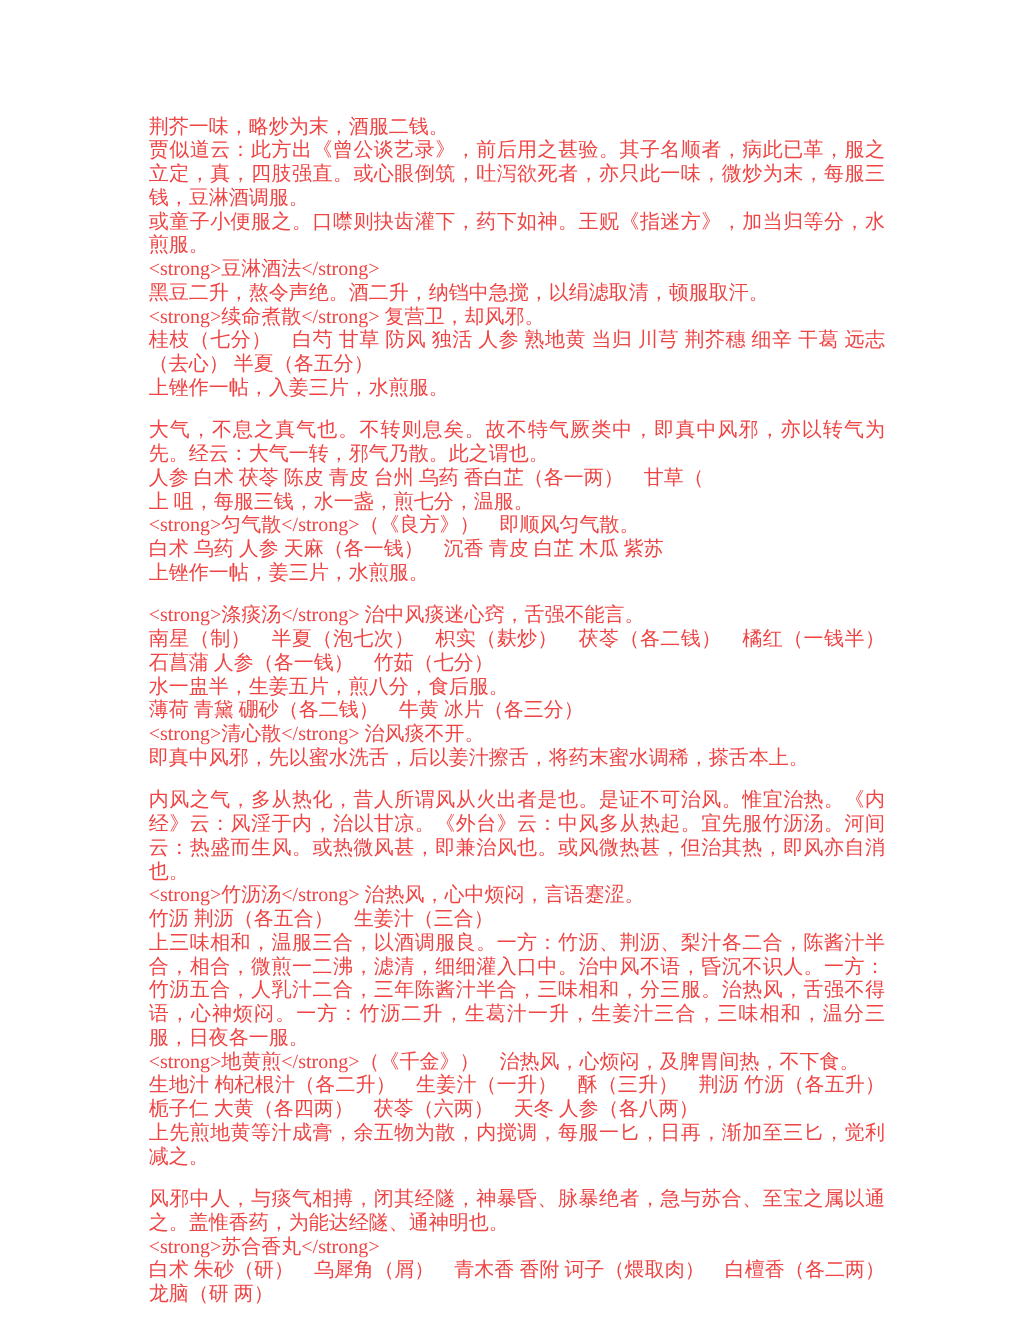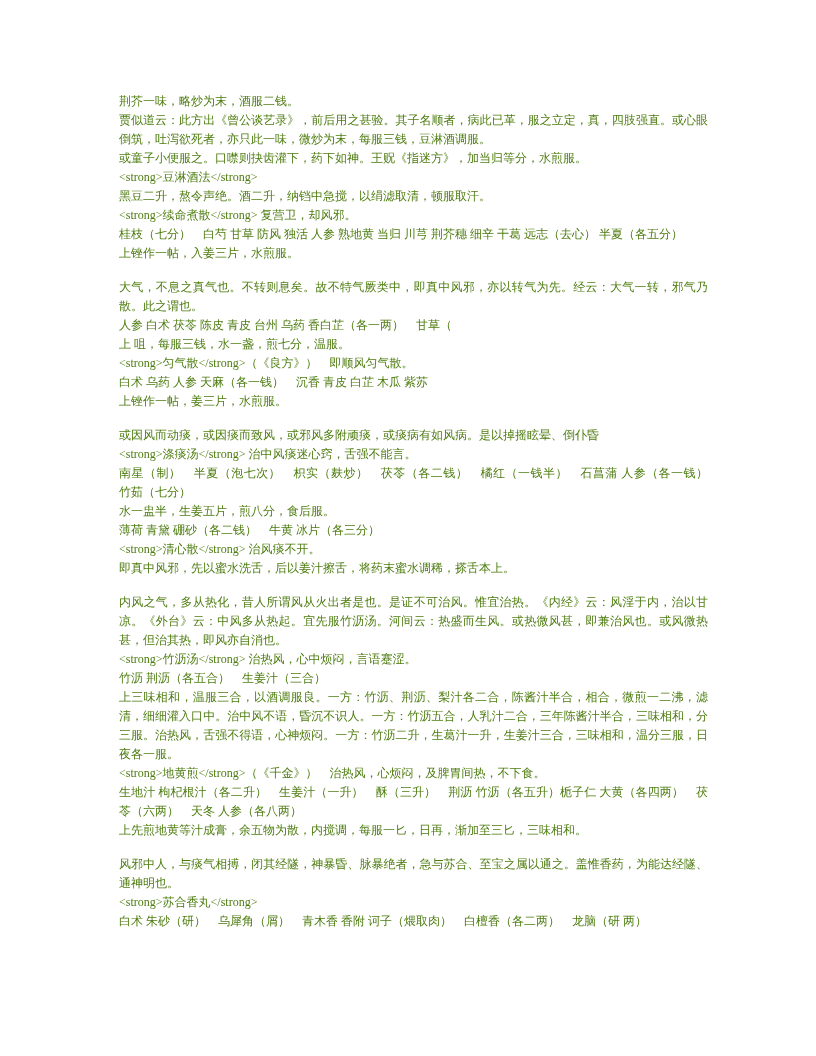--- a/index.html
+++ b/index.html
@@ -11,23 +11,23 @@
     width: 816px;
     height: 1056px;
     overflow: hidden;
   }
   .page {
     box-sizing: border-box;
     width: 816px;
     height: 1056px;
     padding: 92px 108px 0 119px;
     background: #ffffff;
-    color: #4d7c0f;
+    color: #ef4444;
     font-family: "Liberation Serif", "DejaVu Serif", serif;
-    font-size: 12px;
+    font-size: 16px;
     line-height: 19px;
   }
   .section {
     margin: 0 0 15px 0;
   }
   .line {
     margin: 0;
     padding: 0;
     text-align: justify;
     text-justify: inter-ideograph;
@@ -54,37 +54,36 @@
   <div class="section">
     <p class="line">大气，不息之真气也。不转则息矣。故不特气厥类中，即真中风邪，亦以转气为先。经云：大气一转，邪气乃散。此之谓也。</p>
     <p class="line">人参 白术 茯苓 陈皮 青皮 台州 乌药 香白芷（各一两）　甘草（</p>
     <p class="line">上 咀，每服三钱，水一盏，煎七分，温服。</p>
     <p class="line">&lt;strong&gt;匀气散&lt;/strong&gt;（《良方》）　即顺风匀气散。</p>
     <p class="line">白术 乌药 人参 天麻（各一钱）　沉香 青皮 白芷 木瓜 紫苏</p>
     <p class="line">上锉作一帖，姜三片，水煎服。</p>
   </div>
 
   <div class="section">
-    <p class="line">或因风而动痰，或因痰而致风，或邪风多附顽痰，或痰病有如风病。是以掉摇眩晕、倒仆昏</p>
     <p class="line">&lt;strong&gt;涤痰汤&lt;/strong&gt; 治中风痰迷心窍，舌强不能言。</p>
     <p class="line">南星（制）　半夏（泡七次）　枳实（麸炒）　茯苓（各二钱）　橘红（一钱半）　石菖蒲 人参（各一钱）　竹茹（七分）</p>
     <p class="line">水一盅半，生姜五片，煎八分，食后服。</p>
     <p class="line">薄荷 青黛 硼砂（各二钱）　牛黄 冰片（各三分）</p>
     <p class="line">&lt;strong&gt;清心散&lt;/strong&gt; 治风痰不开。</p>
     <p class="line">即真中风邪，先以蜜水洗舌，后以姜汁擦舌，将药末蜜水调稀，搽舌本上。</p>
   </div>
 
   <div class="section">
     <p class="line">内风之气，多从热化，昔人所谓风从火出者是也。是证不可治风。惟宜治热。《内经》云：风淫于内，治以甘凉。《外台》云：中风多从热起。宜先服竹沥汤。河间云：热盛而生风。或热微风甚，即兼治风也。或风微热甚，但治其热，即风亦自消也。</p>
     <p class="line">&lt;strong&gt;竹沥汤&lt;/strong&gt; 治热风，心中烦闷，言语蹇涩。</p>
     <p class="line">竹沥 荆沥（各五合）　生姜汁（三合）</p>
     <p class="line">上三味相和，温服三合，以酒调服良。一方：竹沥、荆沥、梨汁各二合，陈酱汁半合，相合，微煎一二沸，滤清，细细灌入口中。治中风不语，昏沉不识人。一方：竹沥五合，人乳汁二合，三年陈酱汁半合，三味相和，分三服。治热风，舌强不得语，心神烦闷。一方：竹沥二升，生葛汁一升，生姜汁三合，三味相和，温分三服，日夜各一服。</p>
     <p class="line">&lt;strong&gt;地黄煎&lt;/strong&gt;（《千金》）　治热风，心烦闷，及脾胃间热，不下食。</p>
     <p class="line">生地汁 枸杞根汁（各二升）　生姜汁（一升）　酥（三升）　荆沥 竹沥（各五升）栀子仁 大黄（各四两）　茯苓（六两）　天冬 人参（各八两）</p>
-    <p class="line">上先煎地黄等汁成膏，余五物为散，内搅调，每服一匕，日再，渐加至三匕，三味相和。</p>
+    <p class="line">上先煎地黄等汁成膏，余五物为散，内搅调，每服一匕，日再，渐加至三匕，觉利减之。</p>
   </div>
 
   <div class="section">
     <p class="line">风邪中人，与痰气相搏，闭其经隧，神暴昏、脉暴绝者，急与苏合、至宝之属以通之。盖惟香药，为能达经隧、通神明也。</p>
     <p class="line">&lt;strong&gt;苏合香丸&lt;/strong&gt;</p>
     <p class="line">白术 朱砂（研）　乌犀角（屑）　青木香 香附 诃子（煨取肉）　白檀香（各二两）　龙脑（研 两）</p>
   </div>
 
 </div>
 

